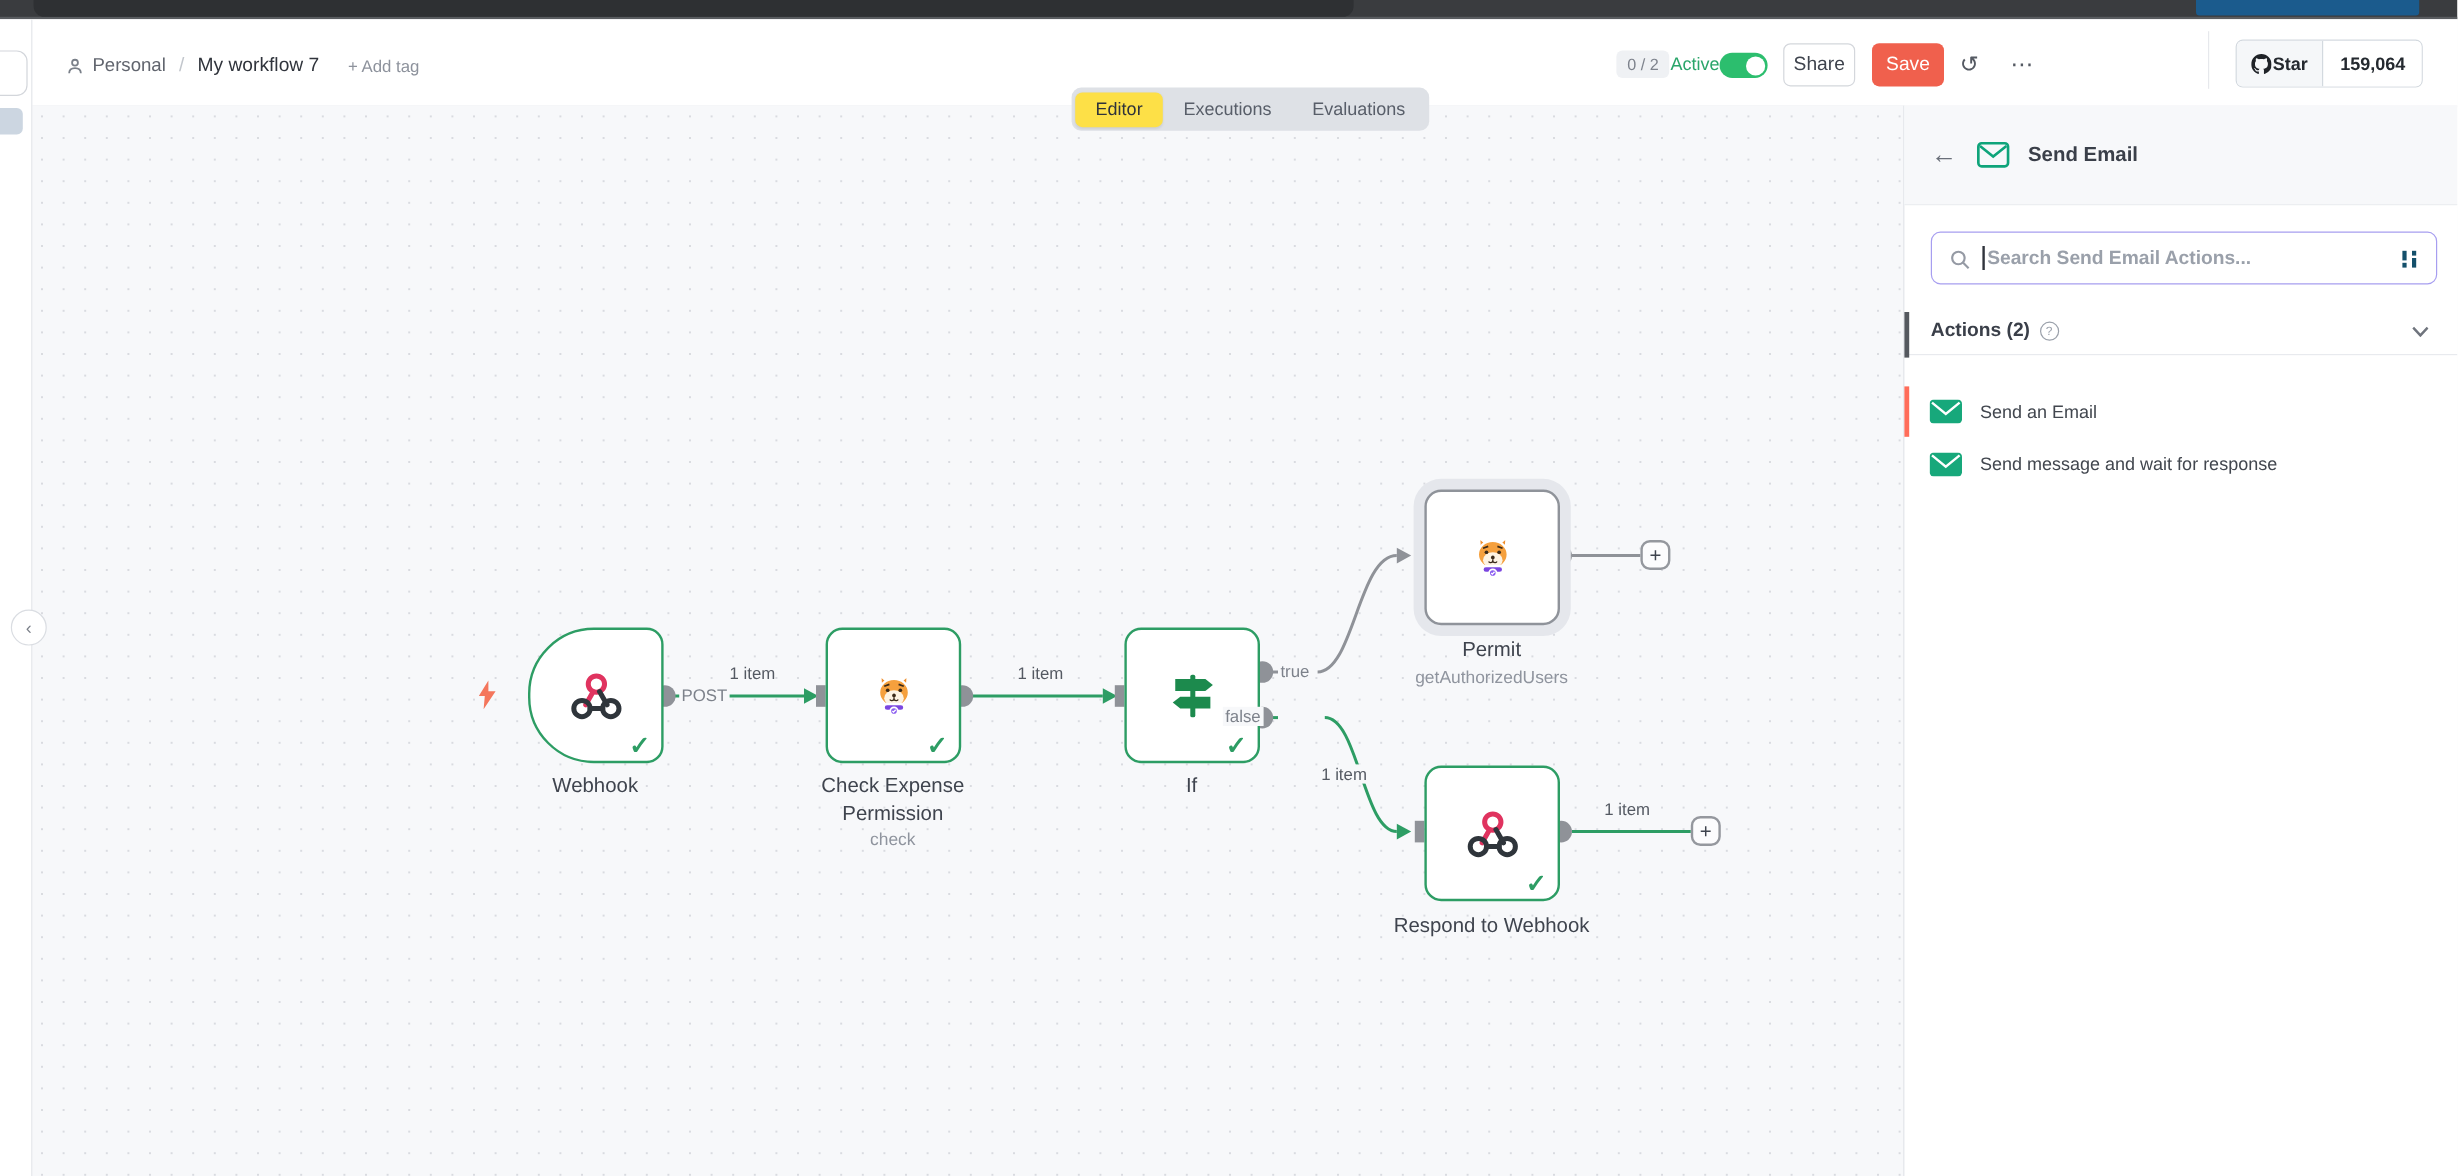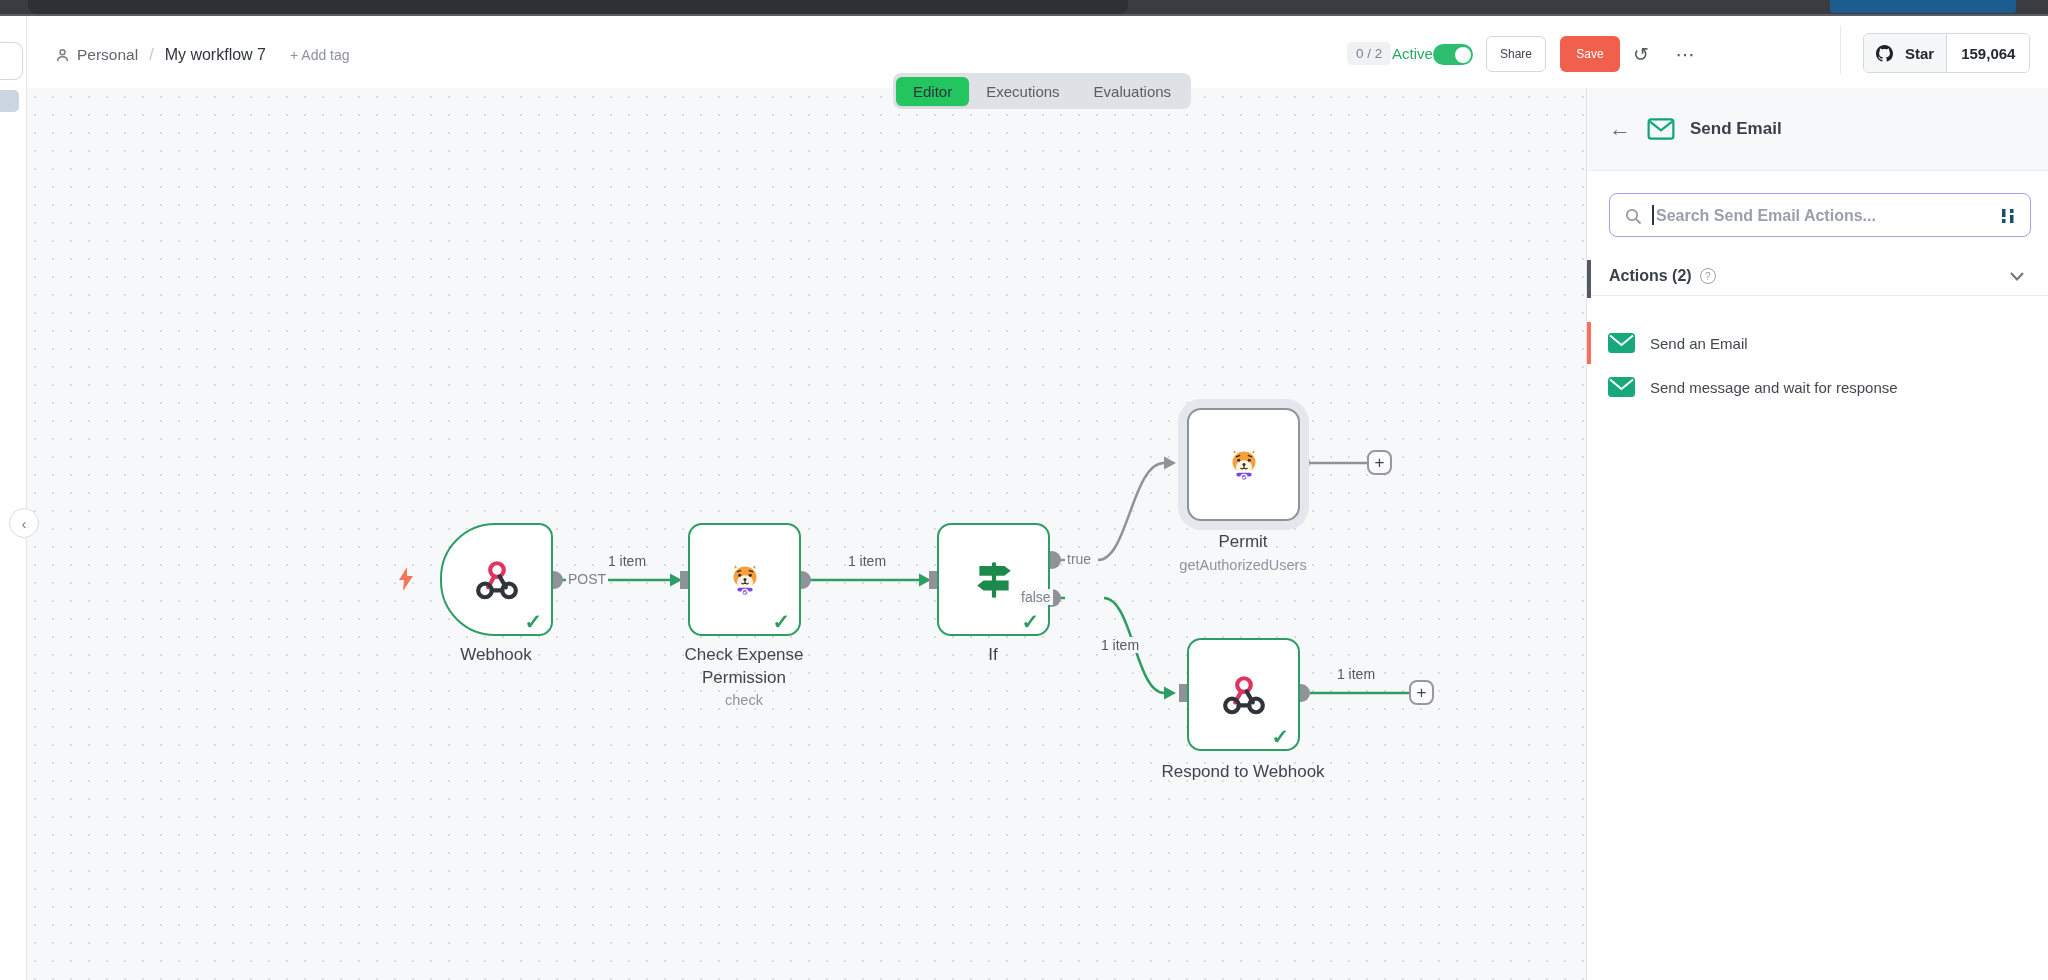--- a/index.html
+++ b/index.html
@@ -14,33 +14,33 @@
   
   .header{position:absolute;left:26px;top:16px;width:2022px;height:72px;background:#fff;border-bottom:1px solid #e4e6ea;}
   .crumbs{position:absolute;left:29px;top:30px;display:flex;align-items:center;font-size:15.5px;color:#61656e;}
   .crumb-sep{color:#c2c6cc;margin:0 11px;font-size:16px;}
   .wf-name{color:#30343c;font-size:16px;font-weight:500;}
   .add-tag{color:#8d929c;font-size:14px;margin-left:24px;}
   .badge{position:absolute;left:1321px;top:26px;background:#eff1f4;border-radius:5px;padding:4px 9px;font-size:13.5px;color:#7d828c;}
   .active-lbl{position:absolute;left:1366px;top:29px;color:#2aa56a;font-size:15px;font-weight:500;}
   .toggle{position:absolute;left:1407px;top:28px;width:40px;height:21px;background:#2cbe6e;border-radius:11px;}
   .knob{position:absolute;right:2.5px;top:2.5px;width:16px;height:16px;background:#fff;border-radius:50%;}
-  .btn{position:absolute;font-size:12px;border-radius:6px;display:flex;align-items:center;justify-content:center;box-sizing:border-box;}
+  .btn{position:absolute;font-size:16px;border-radius:6px;display:flex;align-items:center;justify-content:center;box-sizing:border-box;}
   .btn-share{left:1460px;top:20px;width:60px;height:36px;background:#fff;border:1px solid #d4d7dc;color:#3f444e;}
   .btn-save{left:1534px;top:20px;width:60px;height:36px;background:#f0604d;color:#fff;font-weight:500;border:none;}
   .icon-btn{position:absolute;top:23px;font-size:19px;color:#555a63;width:30px;height:30px;display:flex;align-items:center;justify-content:center;}
   .hsep{position:absolute;left:1814px;top:10px;width:1px;height:48px;background:#e6e8ec;}
   .gh{position:absolute;left:1837px;top:17px;height:38px;display:flex;border:1px solid #d3d9df;border-radius:6px;overflow:hidden;font-size:15px;font-weight:600;color:#24292f;}
-  .gh-star{display:flex;align-items:center;gap:12px;background:#f5f7f9;padding:0 12px;text-align:right;}
+  .gh-star{display:flex;align-items:center;gap:1px;background:#f5f7f9;padding:0 12px;text-align:right;}
   .gh-count{display:flex;align-items:center;background:#fff;padding:0 14px;border-left:1px solid #d3d9df;}
 
   
   .tabs{position:absolute;left:893px;top:73px;height:36px;background:#dee1e6;border-radius:8px;display:flex;align-items:center;padding:0 3px;z-index:6;}
   .tab{padding:6px 17px;font-size:15px;color:#585e69;border-radius:6px;white-space:nowrap;}
-  .tab.active{background:#22c55e;color:#2f333b;font-weight:500;box-shadow:0 1px 2px rgba(0,0,0,.08);}
+  .tab.active{background:#fde047;color:#2f333b;font-weight:500;box-shadow:0 1px 2px rgba(0,0,0,.08);}
 
   
   .sliver{position:absolute;left:0;top:16px;width:26px;height:964px;background:#fff;border-right:1px solid #e4e6ea;z-index:4;}
   .sliver-btn{position:absolute;left:-9px;top:26px;width:30px;height:36px;border:1.5px solid #d3d6db;border-radius:9px;background:#fff;}
   .sliver-sel{position:absolute;left:-9px;top:74px;width:28px;height:22px;border-radius:5px;background:#ccd6e1;}
   .collapse{position:absolute;left:9px;top:508px;width:28px;height:28px;border:1px solid #dadde2;border-radius:50%;background:#fff;z-index:7;
             display:flex;align-items:center;justify-content:center;color:#7a7f88;font-size:15px;}
 
   
   .canvas{position:absolute;left:26px;top:88px;width:1560px;height:892px;background-color:#f7f8fa;

